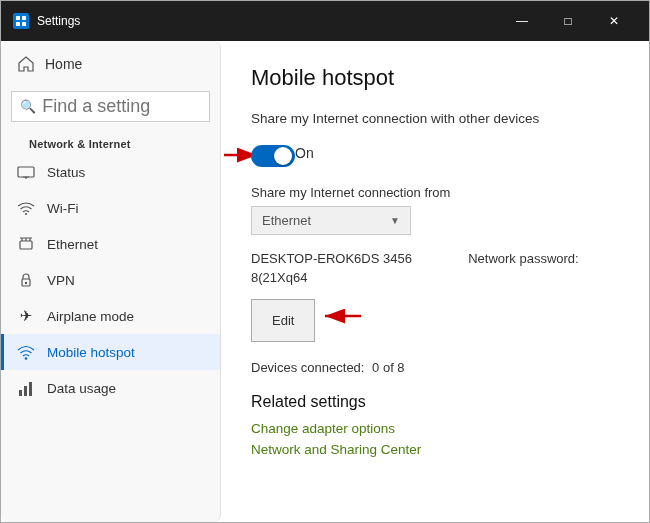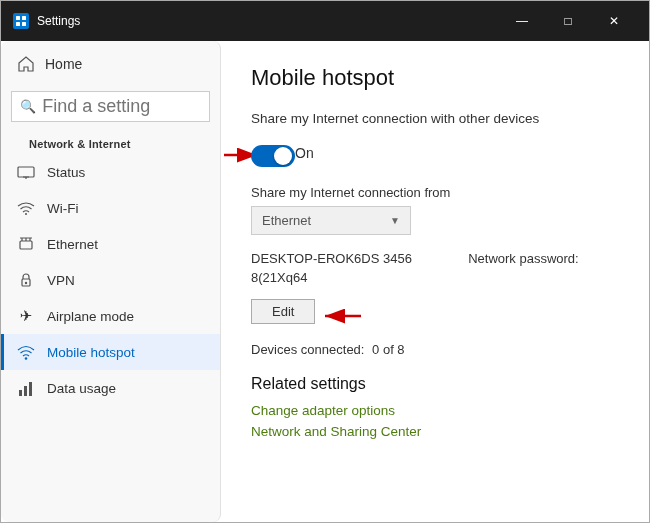--- a/index.html
+++ b/index.html
@@ -233,21 +233,21 @@
     .edit-btn-row {
       display: flex;
       align-items: center;
       gap: 14px;
       margin-bottom: 18px;
       position: relative;
     }
     .edit-btn {
       border: 1px solid #aaa;
       background: #f0f0f0;
-      padding: 4px 20px;
+      padding: 13px 20px;
       font-size: 13px;
       cursor: pointer;
       color: #333;
     }
 
     .devices-row {
       font-size: 13px;
       color: #333;
       margin-bottom: 18px;
     }

